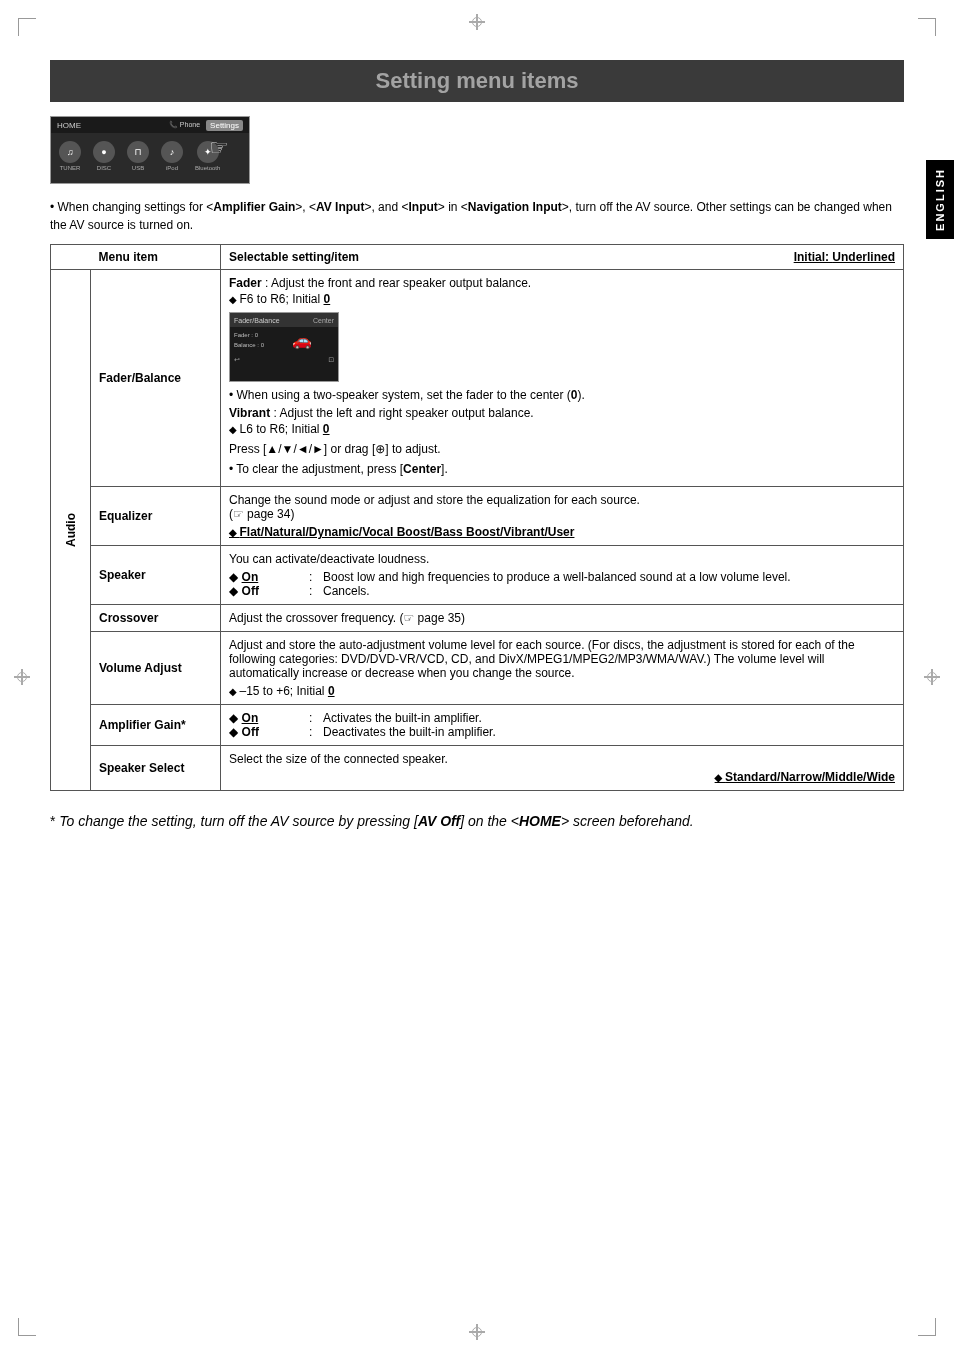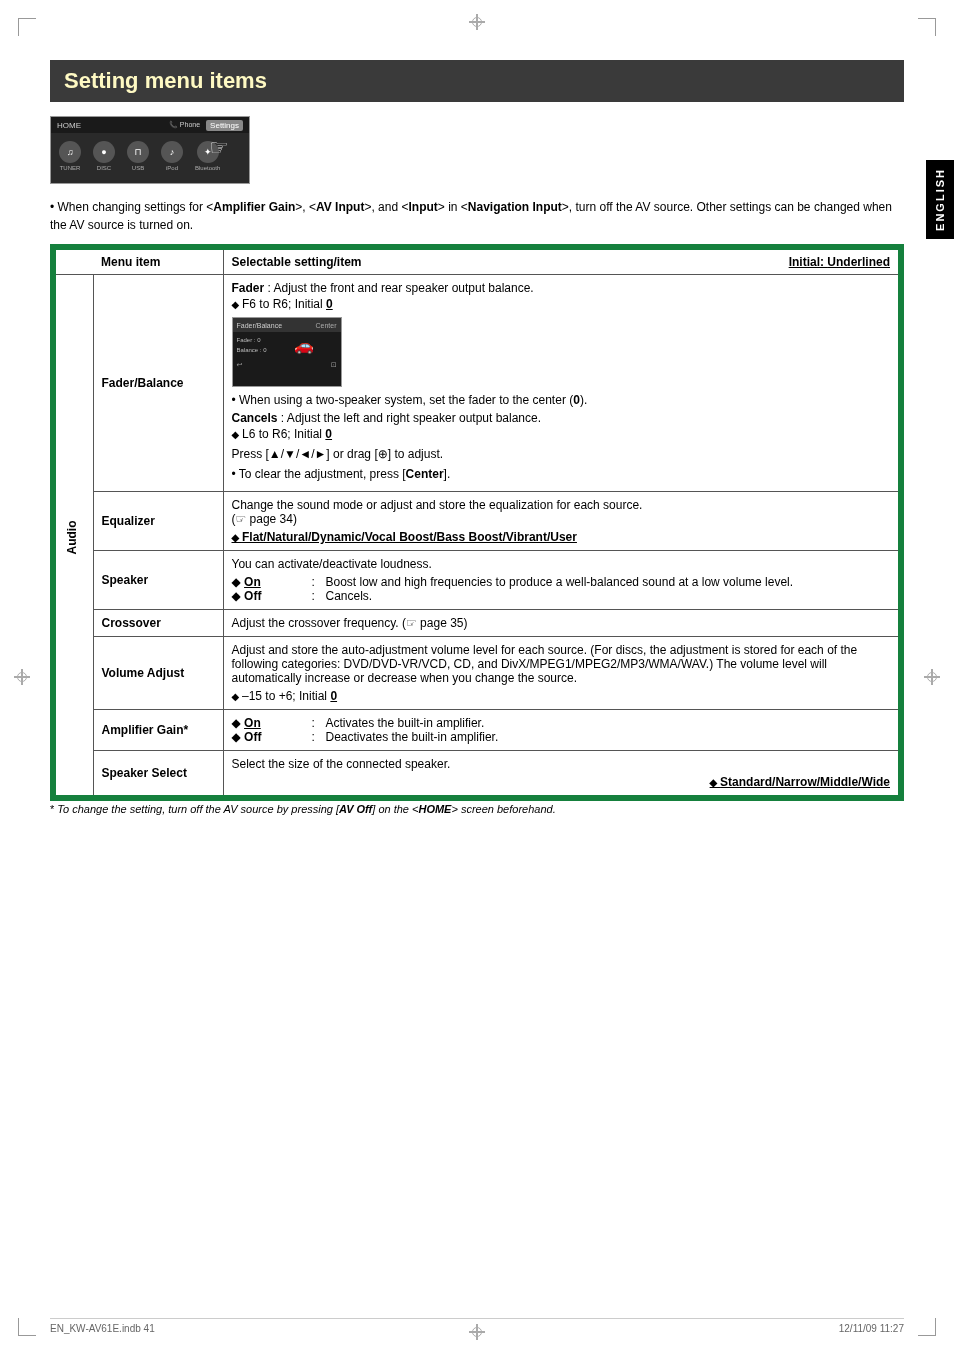--- a/index.html
+++ b/index.html
@@ -65,24 +65,25 @@
       bottom: 60px;
     }
 
     
     .title-bar {
       background: #3a3a3a;
       padding: 8px 14px;
       margin-bottom: 14px;
     }
     .title-bar h1 {
-      color: #fef9c3;
+      color: #a3a3a3;
       font-size: 22px;
       font-weight: bold;
       font-family: Arial Black, Arial, sans-serif;
+      text-align: center;
     }
 
     
     .screenshot-area {
       margin-bottom: 14px;
       display: flex;
       align-items: center;
     }
     .screenshot-box {
       border: 1px solid #999;
@@ -149,21 +150,21 @@
     .bullet-note {
       margin-bottom: 10px;
       font-size: 12px;
       line-height: 1.5;
     }
 
     
     .main-table {
       width: 100%;
       border-collapse: collapse;
-      border: 6px solid #15803d;
+      border: 1px solid #15803d;
       font-size: 12px;
     }
     .main-table th {
       background: #fff;
       border: 1px solid #555;
       padding: 5px 8px;
       text-align: left;
       font-size: 12px;
     }
     .main-table td {
@@ -254,22 +255,22 @@
       right: 50px;
       display: flex;
       justify-content: space-between;
       font-size: 10px;
       color: #666;
       border-top: 1px solid #ccc;
       padding-top: 4px;
     }
 
     .footnote {
-      font-size: 11px;
-      margin-top: 0;
+      font-size: 14px;
+      margin-top: 20px;
       line-height: 1.5;
     }
 
     
     .reg-top-center {
       position: absolute;
       top: 14px;
       left: 50%;
       transform: translateX(-50%);
     }
@@ -452,21 +453,21 @@
                   Balance : <span>0</span>
                 </div>
                 <div class="fader-car">🚗</div>
               </div>
               <div class="fader-bottom">
                 <span>↩</span>
                 <span>⊡</span>
               </div>
             </div>
             <div class="setting-line bullet-dot">When using a two-speaker system, set the fader to the center (<strong>0</strong>).</div>
-            <strong>Cancels</strong> : Adjust the left and right speaker output balance.
+            <strong>Vibrant</strong> : Adjust the left and right speaker output balance.
             <div class="setting-line diamond">L6 to R6; Initial <span class="underline bold">0</span></div>
             <div class="setting-line">Press [▲/▼/◄/►] or drag [⊕] to adjust.</div>
             <div class="setting-line bullet-dot">To clear the adjustment, press [<strong>Center</strong>].</div>
           </td>
         </tr>
 
         <tr>
           <td class="menu-label">
             <strong>Equalizer</strong>
           </td>
@@ -549,18 +550,14 @@
       </tbody>
     </table>
 
     <div class="footnote">
       * <em>To change the setting, turn off the AV source by pressing [<strong>AV Off</strong>] on the &lt;<strong>HOME</strong>&gt; screen beforehand.</em>
     </div>
 
 
   </div>
 
-  <div class="bottom-bar">
-    <span>EN_KW-AV61E.indb   41</span>
-    <span>12/11/09   11:27</span>
-  </div>
 
 </div>
 
 </body></html>

